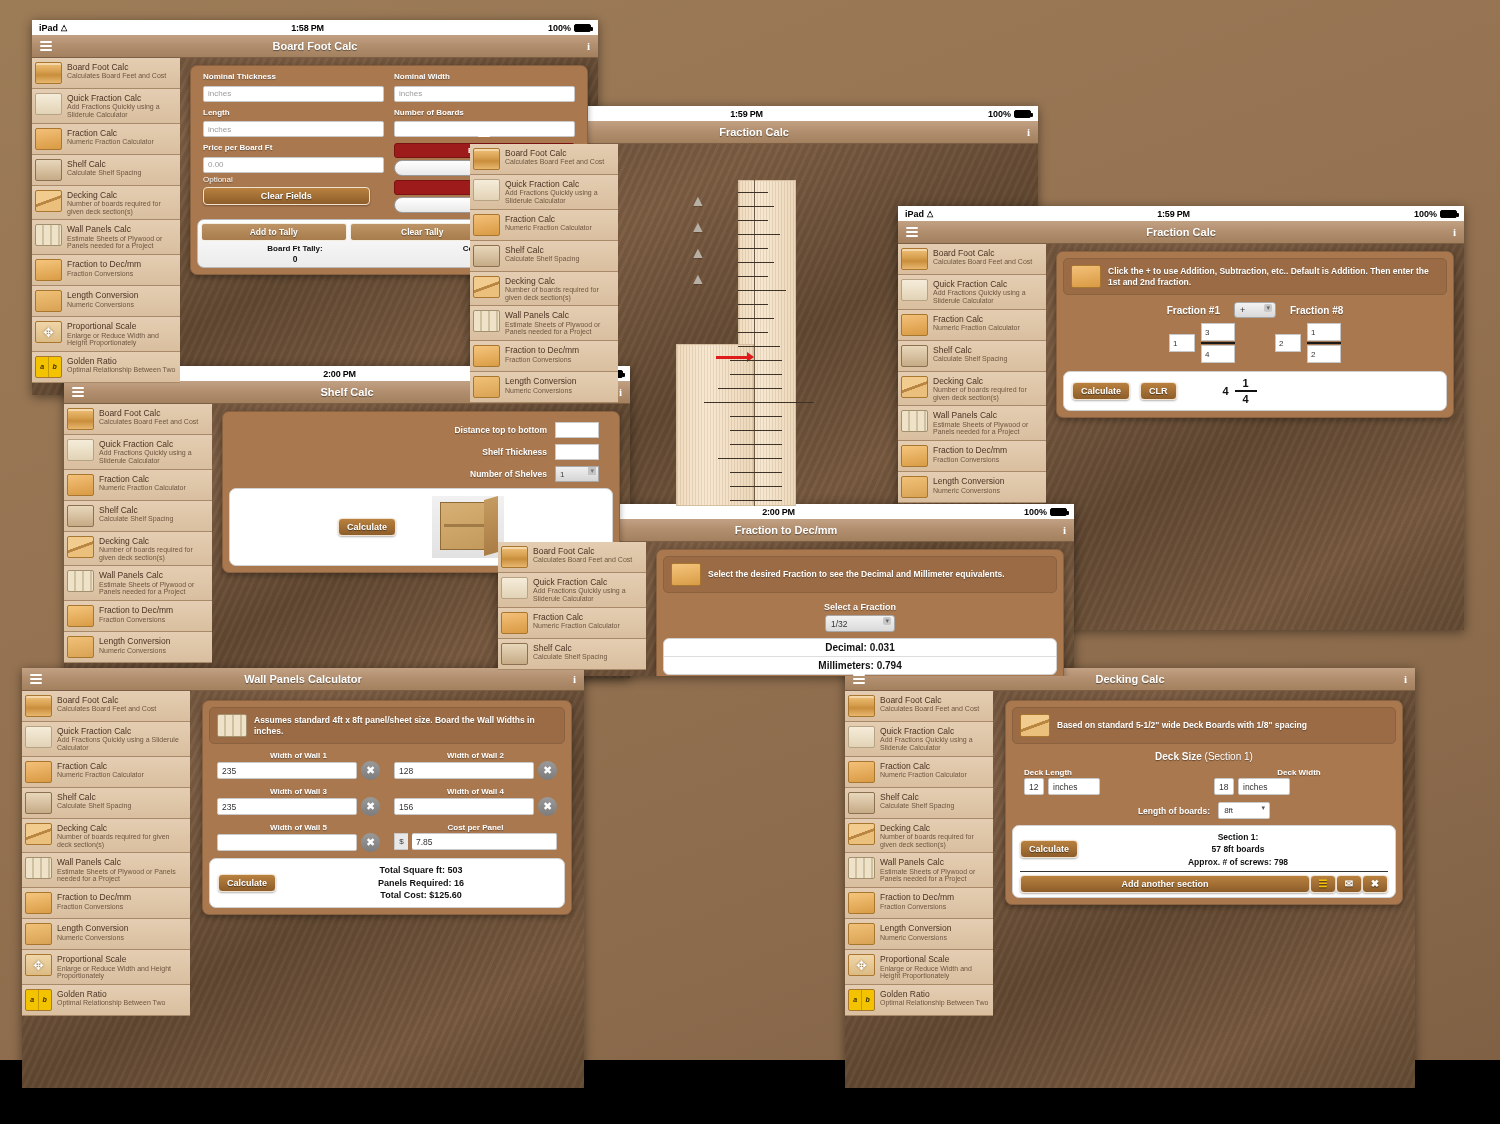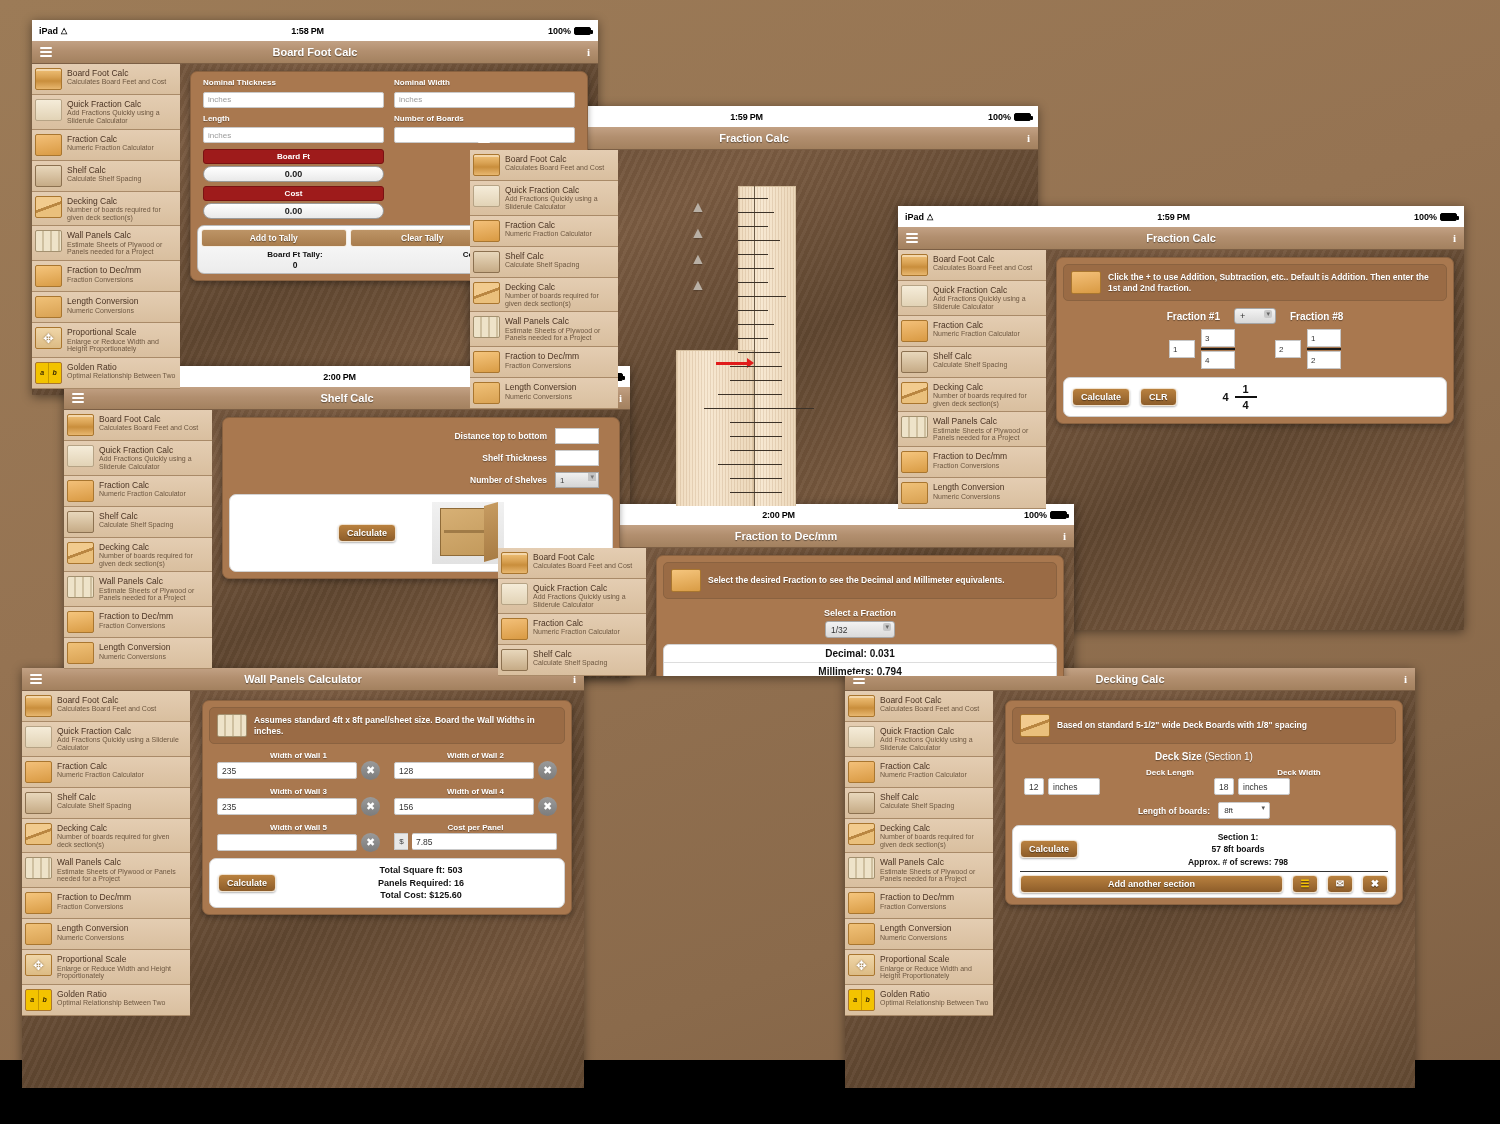--- a/index.html
+++ b/index.html
@@ -18,21 +18,21 @@
     position:absolute; left:0; top:1060px; width:1500px; height:64px; background:#000;
   }
   
   .win {
     position:absolute;
     background:#6d533a;
     overflow:hidden;
     box-shadow:0 2px 10px rgba(0,0,0,.45);
   }
   .statusbar {
-    height:21px; background:#ffffff; display:flex; align-items:center;
+    height:15px; background:#ffffff; display:flex; align-items:center;
     padding:0 7px; font-size:9px; font-weight:bold; color:#000;
     font-family:"Liberation Sans", sans-serif;
   }
   .statusbar .sb-left { display:flex; align-items:center; gap:3px; }
   .statusbar .sb-mid { flex:1; text-align:center; font-size:9px; letter-spacing:-.2px;}
   .statusbar .sb-right { display:flex; align-items:center; gap:3px;}
   .wifi-ico { font-size:8px; }
   .batt {
     display:inline-block; width:17px; height:8px; border:1px solid #000;
     border-radius:2px; position:relative; background:#000;
@@ -197,21 +197,21 @@
   .dboards { display:flex; align-items:center; justify-content:center; gap:8px; margin:7px 0 6px;}
   .dboards .lb { font-size:8.5px; font-weight:bold; color:#fff; text-shadow:0 1px 1px rgba(0,0,0,.4);}
   .dselect { width:52px; height:17px; background:#fff; border:1px solid #c9c9c9; border-radius:2px;
              font-size:8px; color:#333; padding-left:5px; display:flex;align-items:center; position:relative;}
   .dselect:after{content:"▾";position:absolute;right:4px;top:1px;font-size:7px;color:#555;}
   .dresult { background:#fff; border:1px solid #d2d2d2; border-radius:7px; padding:5px 7px 4px;}
   .dresult .top { display:flex; align-items:center; gap:10px;}
   .dresult .top .lines { flex:1; text-align:center;}
   .dresult .top .lines div { font-size:8.5px; font-weight:bold; color:#111; line-height:1.45;}
   .dresult .divider { height:1px; background:#333; margin:3px 0; }
-  .dresult .btnrow { display:flex; gap:9px;justify-content:flex-end; }
+  .dresult .btnrow { display:flex; gap:0;justify-content:flex-end; }
   .dresult .btnrow .woodbtn { flex:none; }
   .dresult .btnrow .grow { flex:1; }
   .sqbtn { width:26px; height:18px; display:flex; align-items:center; justify-content:center; font-size:10px;}
   
   .selfrac-wrap { text-align:center; padding:2px 0 0;}
   .selfrac-wrap .lbl { font-size:9px; font-weight:bold; color:#fff; text-shadow:0 1px 1px rgba(0,0,0,.4);}
   .selfrac {
     margin:3px auto 0; width:70px; height:17px;
     background:linear-gradient(180deg,#f2f2f2,#dadada); border:1px solid #a8a8a8; border-radius:3px;
     font-size:8.5px; color:#333; display:flex;align-items:center;padding-left:5px; position:relative;
@@ -359,20 +359,26 @@
           </span>
         </div>
     </div>
     <div class="content">
       <div class="card">
         <div class="fieldgrid">
           <div><div class="flabel">Nominal Thickness</div><input class="finput" placeholder="inches" style=""></div>
           <div><div class="flabel">Nominal Width</div><input class="finput" placeholder="inches" style=""></div>
           <div style="margin-top:3px;"><div class="flabel">Length</div><input class="finput" placeholder="inches" style=""></div>
           <div style="margin-top:3px;"><div class="flabel">Number of Boards</div><input class="finput" style=""></div>
+          <div style="margin-top:3px;">
+            <div class="flabel">Price per Board Ft</div>
+            <input class="finput" placeholder="0.00" style="">
+            <div class="flabel" style="font-weight:normal;margin-top:2px;">Optional</div>
+            <div class="woodbtn" style="margin-top:3px;width:92%;">Clear Fields</div>
+          </div>
           <div style="margin-top:3px;">
             <div class="redlabel">Board Ft</div>
             <div class="resultbox">0.00</div>
             <div class="redlabel" style="margin-top:4px;">Cost</div>
             <div class="resultbox">0.00</div>
           </div>
         </div>
         <div class="tallybar">
           <div class="tallybtns">
             <div class="tb">Add to Tally</div>
@@ -1162,21 +1168,21 @@
               <span class="ic ic-deck hdr-ico"></span>
             </span>
           <span class="htxt">Based on standard 5-1/2" wide Deck Boards with 1/8" spacing</span>
         </div>
         <div class="dtitle">
           <span>Deck Size</span>
           <span class="sub">(Section 1)</span>
         </div>
         <div class="dgrid">
           <div>
-              <div class="flabel" style="text-align:right;">Deck Length</div>
+              <div class="flabel" style="text-align:left;">Deck Length</div>
             <div class="dpair">
                 <span class="dnum">12</span>
                 <span class="dunit">inches</span>
               </div>
             </div>
           <div>
               <div class="flabel" style="text-align:center;">Deck Width</div>
             <div class="dpair">
                 <span class="dnum">18</span>
                 <span class="dunit">inches</span>

